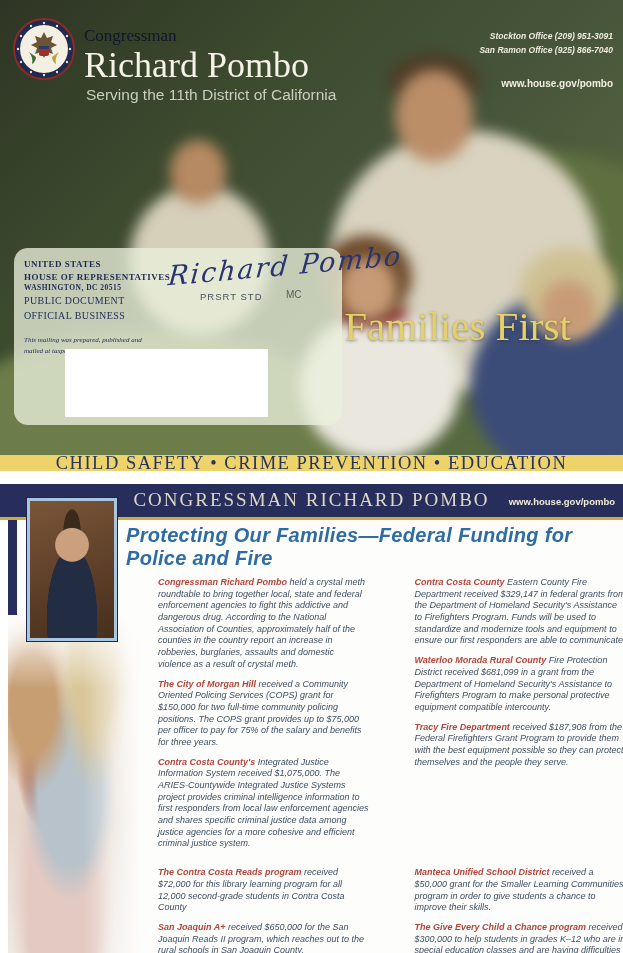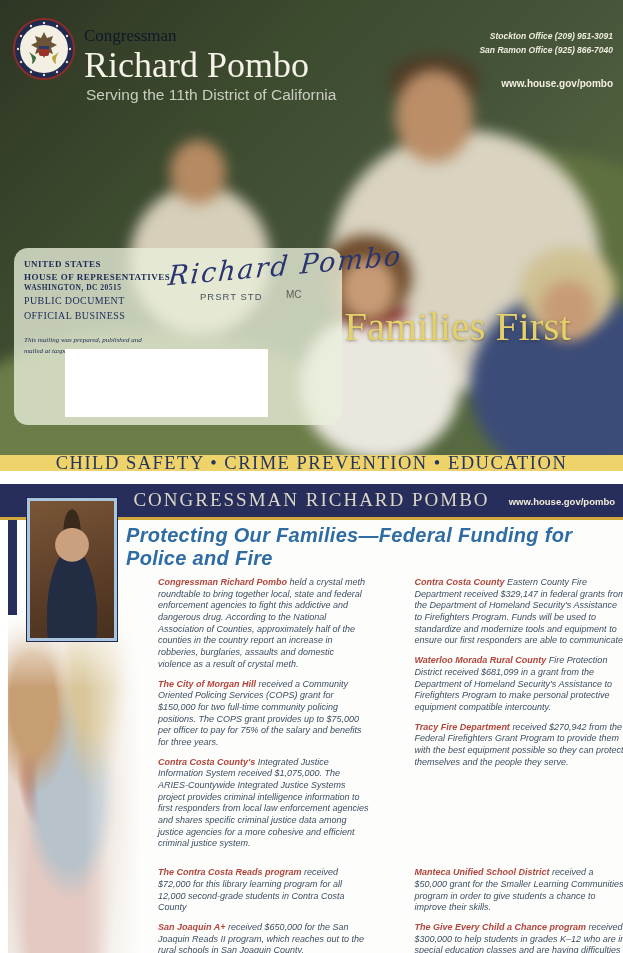--- a/index.html
+++ b/index.html
@@ -189,21 +189,21 @@
       <h2 class="sec-title">Protecting Our Families—Federal Funding for Police and Fire</h2>
       <div class="cols">
         <div class="col">
           <p class="para"><span class="lead">Congressman Richard Pombo</span><span> held a crystal meth roundtable to bring together local, state and federal enforcement agencies to fight this addictive and dangerous drug. According to the National Association of Counties, approximately half of the counties in the country report an increase in robberies, burglaries, assaults and domestic violence as a result of crystal meth.</span></p>
           <p class="para"><span class="lead">The City of Morgan Hill</span><span> received a Community Oriented Policing Services (COPS) grant for $150,000 for two full-time community policing positions. The COPS grant provides up to $75,000 per officer to pay for 75% of the salary and benefits for three years.</span></p>
           <p class="para"><span class="lead">Contra Costa County's</span><span> Integrated Justice Information System received $1,075,000. The ARIES-Countywide Integrated Justice Systems project provides criminal intelligence information to first responders from local law enforcement agencies and shares specific criminal justice data among justice agencies for a more cohesive and efficient criminal justice system.</span></p>
         </div>
         <div class="col">
           <p class="para"><span class="lead">Contra Costa County</span><span> Eastern County Fire Department received $329,147 in federal grants from the Department of Homeland Security's Assistance to Firefighters Program. Funds will be used to standardize and modernize tools and equipment to ensure our first responders are able to communicate.</span></p>
           <p class="para"><span class="lead">Waterloo Morada Rural County</span><span> Fire Protection District received $681,099 in a grant from the Department of Homeland Security's Assistance to Firefighters Program to make personal protective equipment compatible intercounty.</span></p>
-          <p class="para"><span class="lead">Tracy Fire Department</span><span> received $270,942 from the Federal Firefighters Grant Program to provide them with the best equipment possible so they can protect themselves and the people they serve.</span></p>
+          <p class="para"><span class="lead">Tracy Fire Department</span><span> received $187,908 from the Federal Firefighters Grant Program to provide them with the best equipment possible so they can protect themselves and the people they serve.</span></p>
         </div>
       </div>
     </div>
 
     <div class="sec sec2">
       <div class="cols">
         <div class="col">
           <p class="para"><span class="lead">The Contra Costa Reads program</span><span> received $72,000 for this library learning program for all 12,000 second-grade students in Contra Costa County</span></p>
           <p class="para"><span class="lead">San Joaquin A+</span><span> received $650,000 for the San Joaquin Reads II program, which reaches out to the rural schools in San Joaquin County.</span></p>
 

